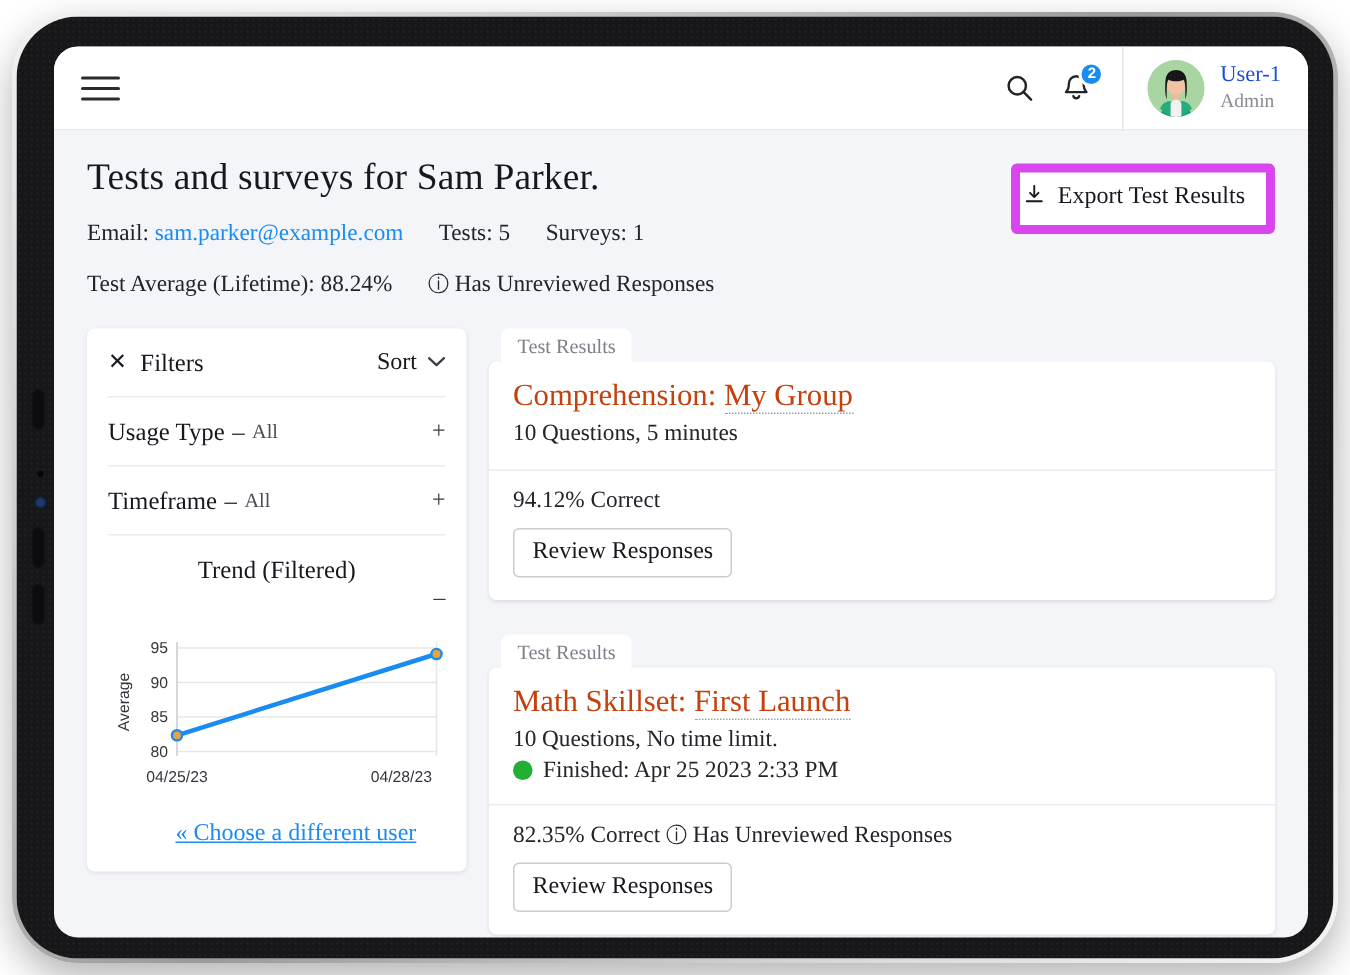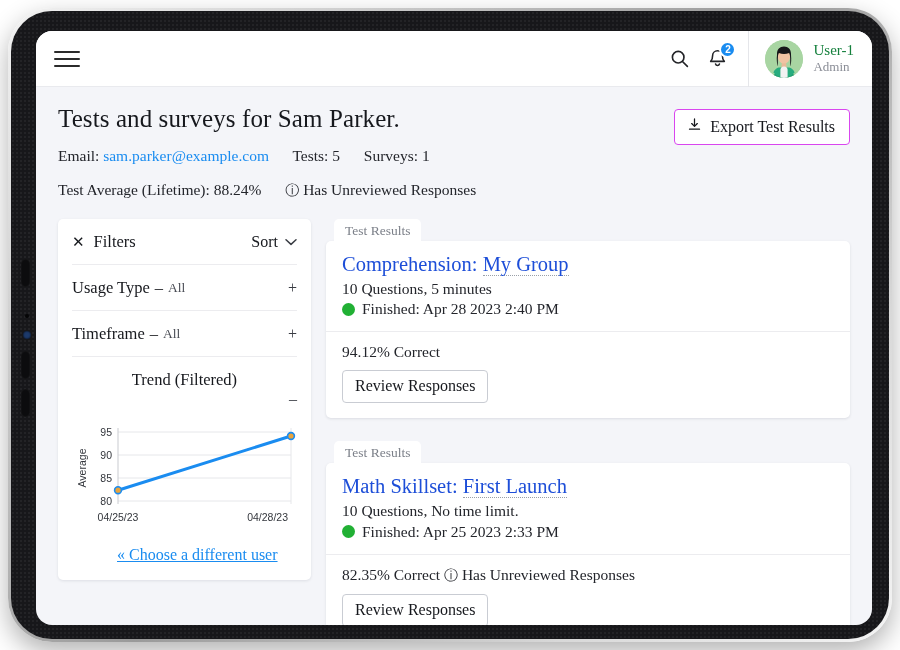--- a/index.html
+++ b/index.html
@@ -117,21 +117,21 @@
     width: 38px; height: 38px;
     border-radius: 50%;
     background: #a8d5a2;
     position: relative;
     overflow: hidden;
     flex: none;
   }
   .user-text { line-height: 1.15; }
   .user-name {
     font-family: "Liberation Serif", serif;
-    font-size: 15px; color: #15803d;
+    font-size: 15px; color: #1d4ed8;
   }
   .user-role {
     font-family: "Liberation Serif", serif;
     font-size: 13px; color: #8a8d96;
   }
 
   
   .page {
     padding: 18px 22px 0 22px;
     height: calc(594px - 56px);
@@ -153,27 +153,27 @@
     margin-top: 12px;
   }
   .meta-line .lnk { color: #1a8cf0; text-decoration: none; }
   .meta-gap { display: inline-block; width: 16px; }
   .warn-ico { font-size: 14px; color: #23252b; }
 
   .export-btn {
     margin-left: auto;
     margin-top: 4px;
     background: #ffffff;
-    border: 1px solid #d946ef;
+    border: 6px solid #d946ef;
     border-radius: 4px;
-    padding: 7px 14px 8px 12px;
+    padding: 7px 14px 8px 2px;
     font-family: "Liberation Serif", serif;
     font-size: 16px;
     color: #16181d;
-    display: flex; align-items: flex-end; gap: 8px;
+    display: flex; align-items: flex-start; gap: 8px;
     cursor: pointer;
     white-space: nowrap;
     flex: none;
   }
 
   
   .cols { display: flex; gap: 15px; margin-top: 17px; }
 
   
   .filters {
@@ -227,21 +227,21 @@
     background: #fff;
     border-radius: 5px;
     box-shadow: 0 1px 3px rgba(20,25,45,.11);
     margin-bottom: 22px;
     position: relative;
     top: -1px;
   }
   .card-top { padding: 12px 16px 13px 16px; border-bottom: 1px solid #ececef; }
   .card-title {
     font-size: 20.5px;
-    color: #1d4ed8;
+    color: #c2410c;
     margin-bottom: 2px;
   }
   .dotted { border-bottom: 1px dotted #9aa0a8; }
   .card-sub { font-size: 15.5px; color: #23252b; line-height: 1.45; }
   .status-row { display: flex; align-items: center; gap: 7px; font-size: 15.5px; color: #23252b; }
   .dot-green {
     width: 13px; height: 13px; border-radius: 50%;
     background: #21b034; flex: none;
   }
   .card-bottom { padding: 11px 16px 15px 16px; }
@@ -423,24 +423,20 @@
 
             <div>
               <span class="tab-label">Test Results</span>
               <div class="card">
                 <div class="card-top">
                   <div class="card-title">
                     <span>Comprehension:</span>
                     <span class="dotted">My Group</span>
                   </div>
                   <div class="card-sub">10 Questions, 5 minutes</div>
-                  <div class="status-row">
-                    <span class="dot-green"></span>
-                    <span>Finished: Apr 28 2023 2:40 PM</span>
-                  </div>
                 </div>
                 <div class="card-bottom">
                   <div class="score-line">
                     <span>94.12% Correct</span>
                   </div>
                   <button class="review-btn">Review Responses</button>
                 </div>
               </div>
             </div>
 

